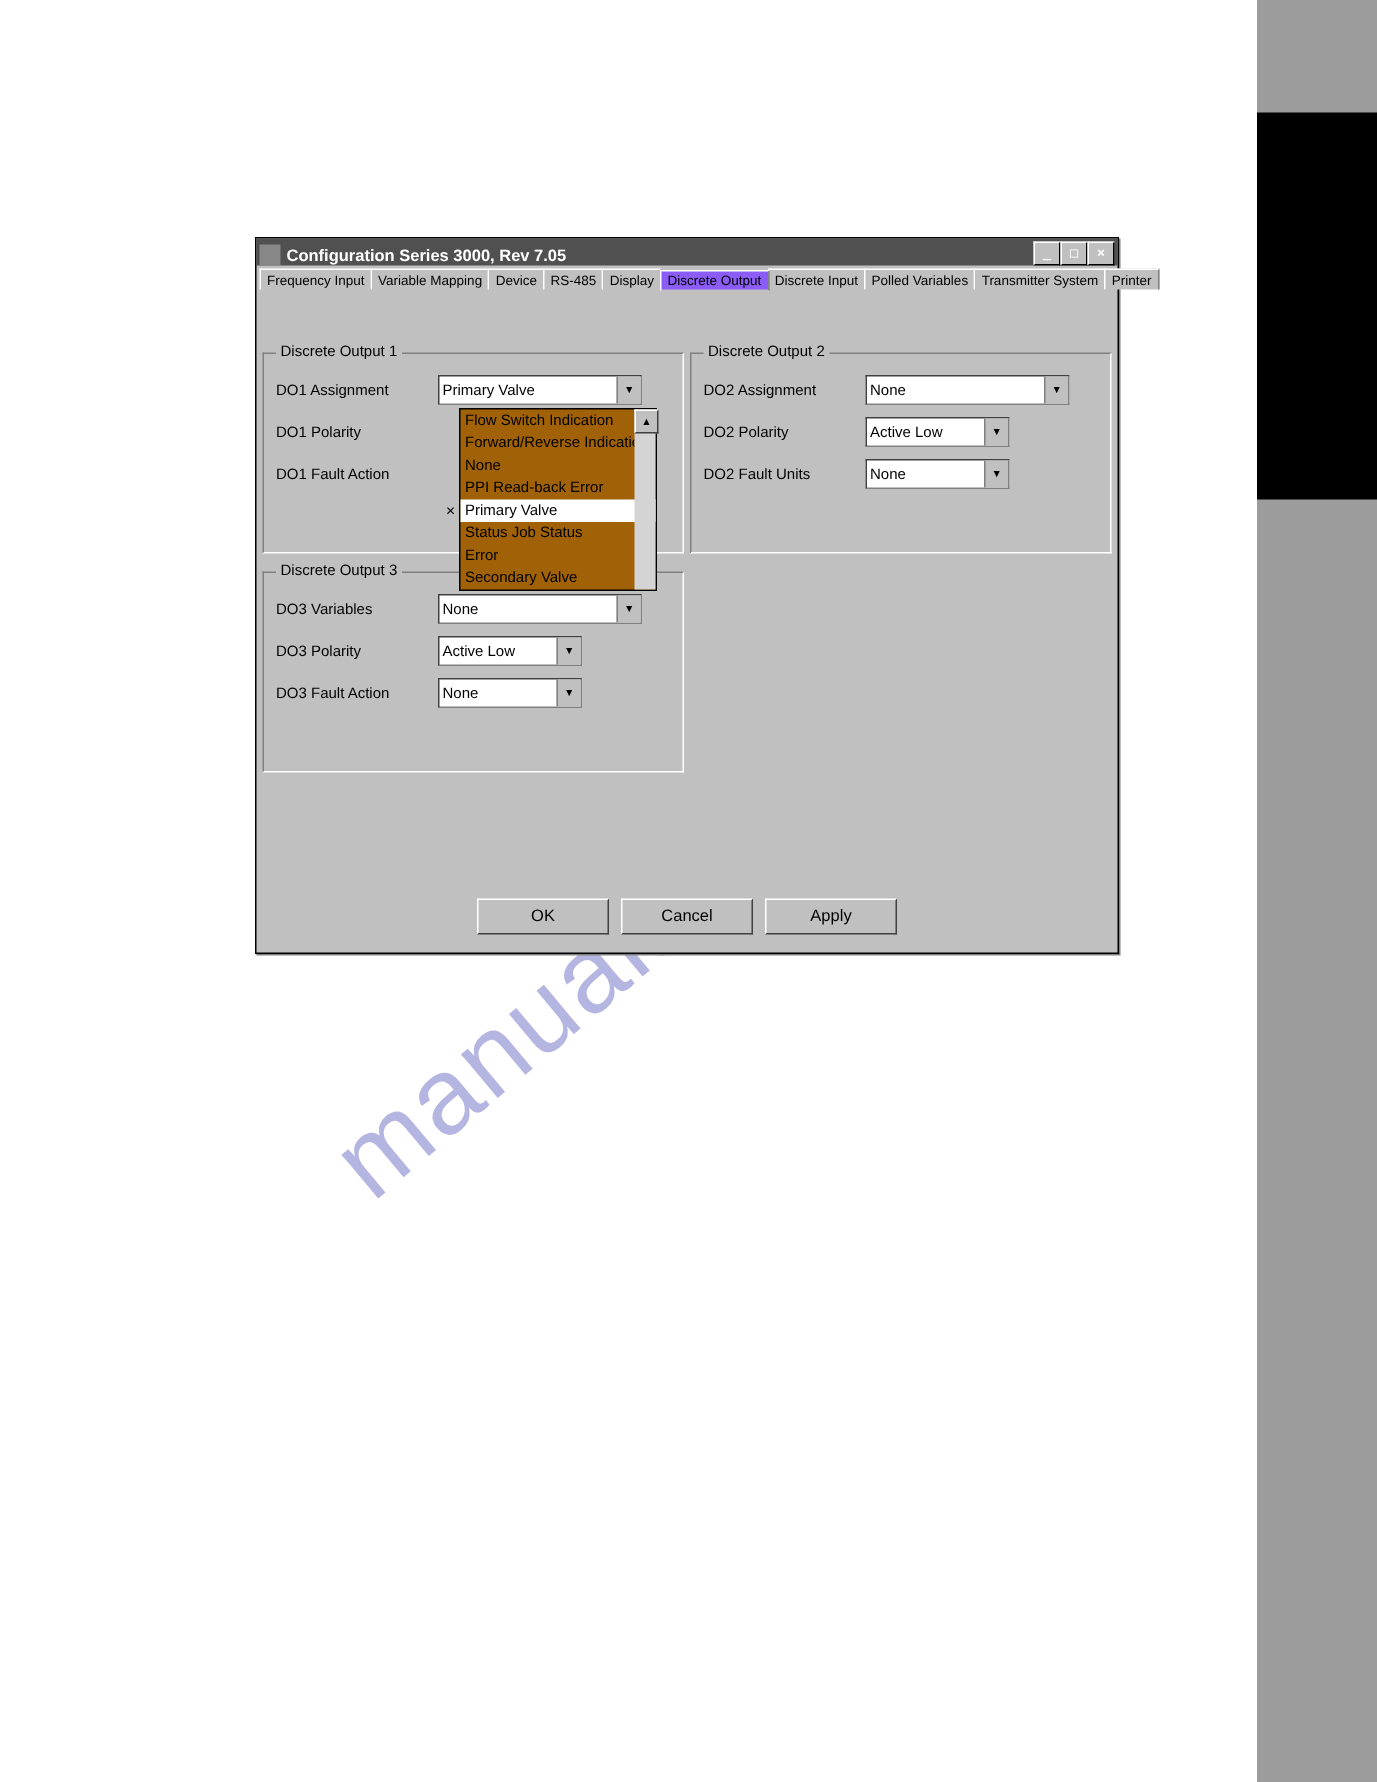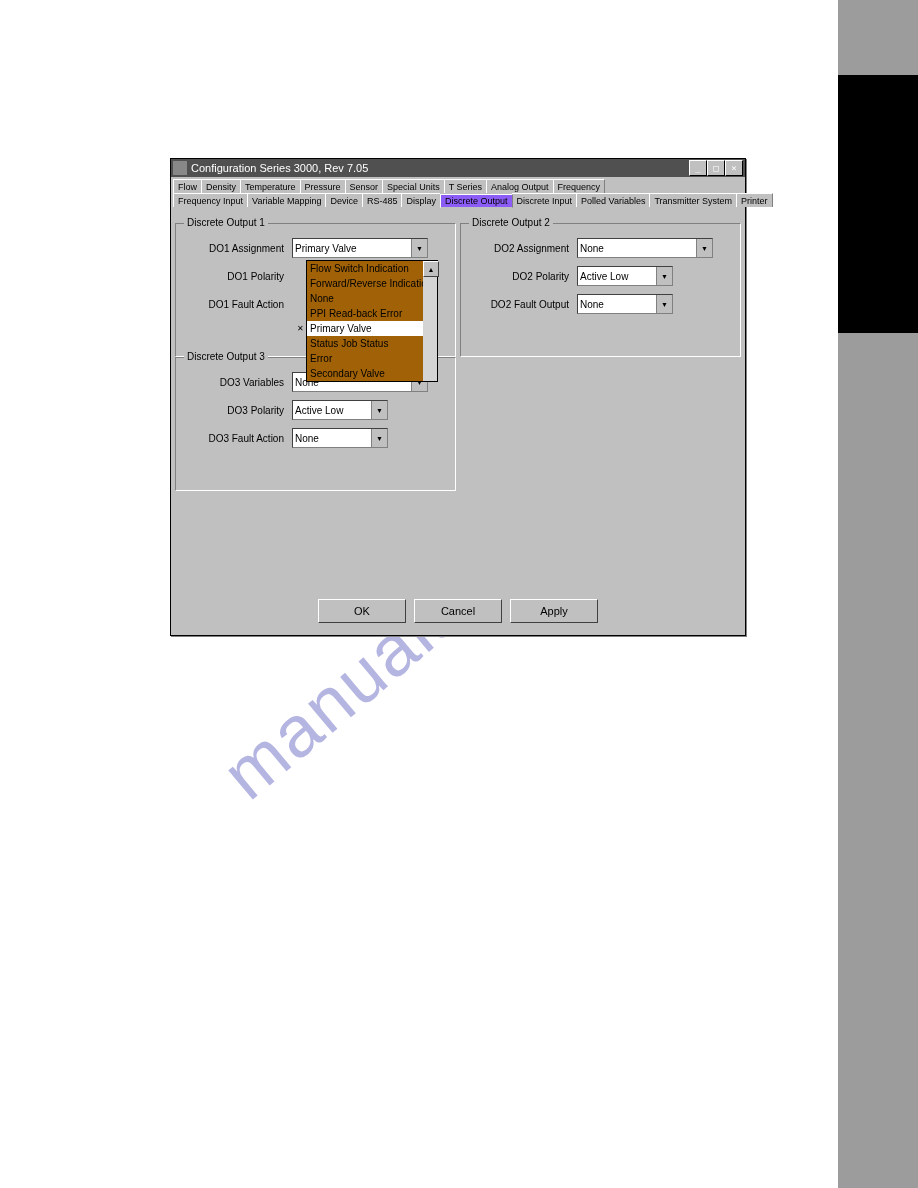--- a/index.html
+++ b/index.html
@@ -1,35 +1,35 @@
 <!DOCTYPE html>
 <html><head>
 <meta charset="utf-8">
 <style>
 body{margin:0;padding:0;font-family:"MS Sans Serif",Tahoma,Arial,sans-serif;font-size:11px;background:#fff;width:918px;height:1188px;position:relative}
 .page{position:relative;width:918px;height:1188px;background:#fff}
 .gray-strip{position:absolute;right:0;top:0;width:80px;height:1188px;background:#9c9c9c}
 .black-strip{position:absolute;right:0;top:75px;width:80px;height:258px;background:#000}
 .watermark{position:absolute;left:50%;top:50%;transform:translate(-50%,-50%) rotate(-40deg);font-size:72px;color:#7a7acc;opacity:.55;pointer-events:none;font-family:Arial,sans-serif;letter-spacing:2px;white-space:nowrap}
 .window{position:absolute;left:170px;top:158px;width:574px;height:476px;background:#c0c0c0;border:1px solid #000;box-shadow:1px 1px 0 #808080}
-.titlebar{height:18px;background:linear-gradient(to right,#000080,#1084d0);background:#505050;color:#fff;display:flex;align-items:center;padding:0 2px;font-size:11px;font-weight:normal}
+.titlebar{height:18px;background:linear-gradient(to right,#000080,#1084d0);background:#505050;color:#fff;display:flex;align-items:flex-end;padding:0 2px;font-size:11px;font-weight:bold}
 .titlebar-icon{width:14px;height:14px;background:#888;margin-right:4px;display:inline-block}
 .titlebar-text{flex:1}
 .win-controls{display:flex;gap:0}
 .win-btn{width:16px;height:14px;background:#c0c0c0;border:1px solid #fff;border-right-color:#000;border-bottom-color:#000;display:flex;align-items:center;justify-content:center;font-size:9px;font-family:monospace;cursor:pointer}
 .client{padding:2px;height:calc(100% - 22px);display:flex;flex-direction:column}
 .tabs-area{height:42px}
 .tab-row{display:flex;height:14px;font-size:9px}
 .tab{background:#c0c0c0;border-top:1px solid #fff;border-left:1px solid #fff;border-right:1px solid #808080;padding:0 4px;display:flex;align-items:center;margin-right:-1px;white-space:nowrap;cursor:pointer}
 .tab.active{background:#8b5cf6;border-bottom:1px solid #c0c0c0;position:relative;top:1px}
 .groups-row{display:flex;gap:4px;padding:2px}
-.groupbox{border:1px solid #808080;border-top-color:#808080;border-left-color:#808080;border-right-color:#fff;border-bottom-color:#fff;position:relative;padding:14px 8px 8px 8px;margin-top:0}
+.groupbox{border:1px solid #808080;border-top-color:#808080;border-left-color:#808080;border-right-color:#fff;border-bottom-color:#fff;position:relative;padding:14px 8px 8px 8px;margin-top:12px}
 .groupbox-legend{position:absolute;top:-7px;left:8px;background:#c0c0c0;padding:0 3px;font-size:10px}
 .field-row{display:flex;align-items:center;margin-bottom:8px;height:20px}
-.field-label{width:100px;text-align:right;padding-right:8px;font-size:10px}
+.field-label{width:100px;padding-right:8px;font-size:10px}
 .combo{height:18px;background:#fff;border:1px solid #808080;border-top-color:#404040;border-left-color:#404040;display:flex;align-items:center;padding:0 2px;font-size:10px;position:relative}
 .combo-arrow{position:absolute;right:0;top:0;width:15px;height:100%;background:#c0c0c0;border-left:1px solid #808080;display:flex;align-items:center;justify-content:center}
 .combo-arrow::after{content:"▼";font-size:7px;color:#000}
 .dropdown-list{position:absolute;top:36px;left:130px;width:130px;background:#a16207;border:1px solid #000;font-size:10px;z-index:10}
 .dropdown-item{padding:1px 3px;height:13px;display:flex;align-items:center}
 .dropdown-item.selected{background:#fff;position:relative}
 .dropdown-item.selected::before{content:"✕";position:absolute;left:-10px;font-size:8px}
 .scroll-track{position:absolute;right:0;top:0;width:14px;height:100%;background:#d4d4d4}
 .scroll-btn{width:14px;height:14px;background:#c0c0c0;border:1px solid #fff;border-right-color:#404040;border-bottom-color:#404040;display:flex;align-items:center;justify-content:center;font-size:7px}
 .btn-row{display:flex;justify-content:center;gap:8px;padding:10px 0}
@@ -50,31 +50,20 @@
       <span class="titlebar-text">Configuration Series 3000, Rev 7.05</span>
       <div class="win-controls">
         <div class="win-btn">_</div>
         <div class="win-btn">□</div>
         <div class="win-btn">×</div>
       </div>
     </div>
 
     <div class="client">
       <div class="tabs-area">
-        <div class="tab-row">
-          <div class="tab">Flow</div>
-          <div class="tab">Density</div>
-          <div class="tab">Temperature</div>
-          <div class="tab">Pressure</div>
-          <div class="tab">Sensor</div>
-          <div class="tab">Special Units</div>
-          <div class="tab">T Series</div>
-          <div class="tab">Analog Output</div>
-          <div class="tab">Frequency</div>
-        </div>
         <div class="tab-row">
           <div class="tab">Frequency Input</div>
           <div class="tab">Variable Mapping</div>
           <div class="tab">Device</div>
           <div class="tab">RS-485</div>
           <div class="tab">Display</div>
           <div class="tab active">Discrete Output</div>
           <div class="tab">Discrete Input</div>
           <div class="tab">Polled Variables</div>
           <div class="tab">Transmitter System</div>
@@ -152,21 +141,21 @@
               </div>
             </div>
             <div class="field-row">
               <div class="field-label">DO2 Polarity</div>
               <div class="combo" style="width:90px">
                 <span>Active Low</span>
                 <div class="combo-arrow"></div>
               </div>
             </div>
             <div class="field-row">
-              <div class="field-label">DO2 Fault Output</div>
+              <div class="field-label">DO2 Fault Units</div>
               <div class="combo" style="width:90px">
                 <span>None</span>
                 <div class="combo-arrow"></div>
               </div>
             </div>
           </div>
         </div>
       </div>
 
       <div style="flex:1"></div>

